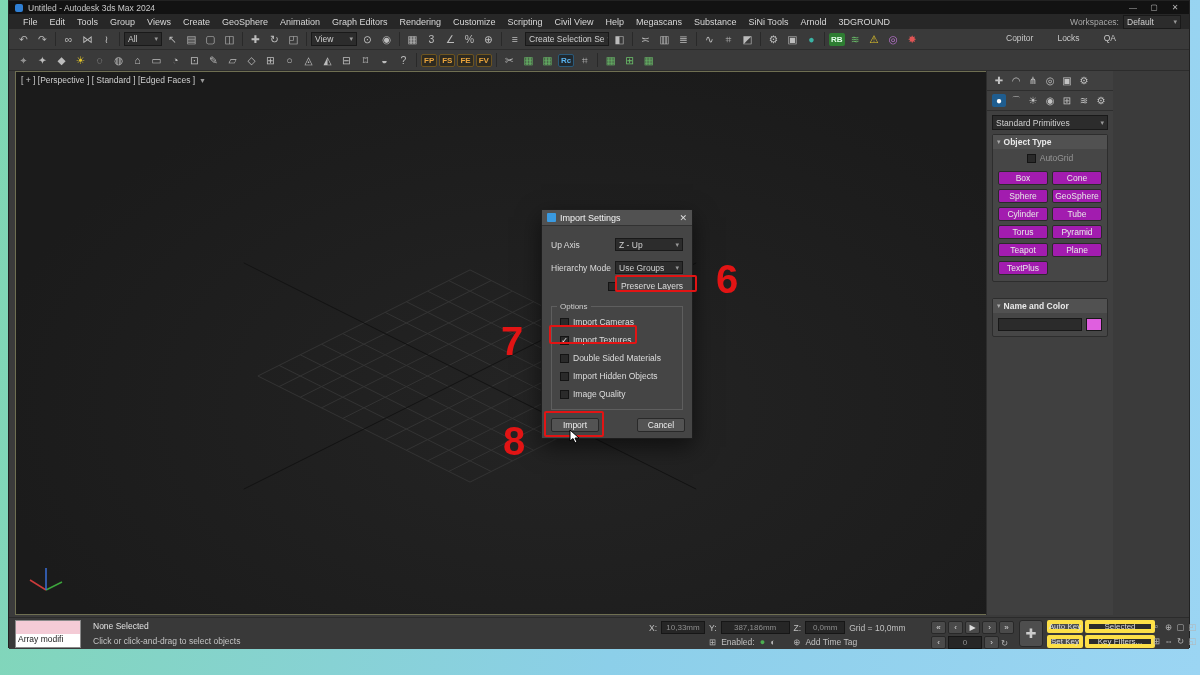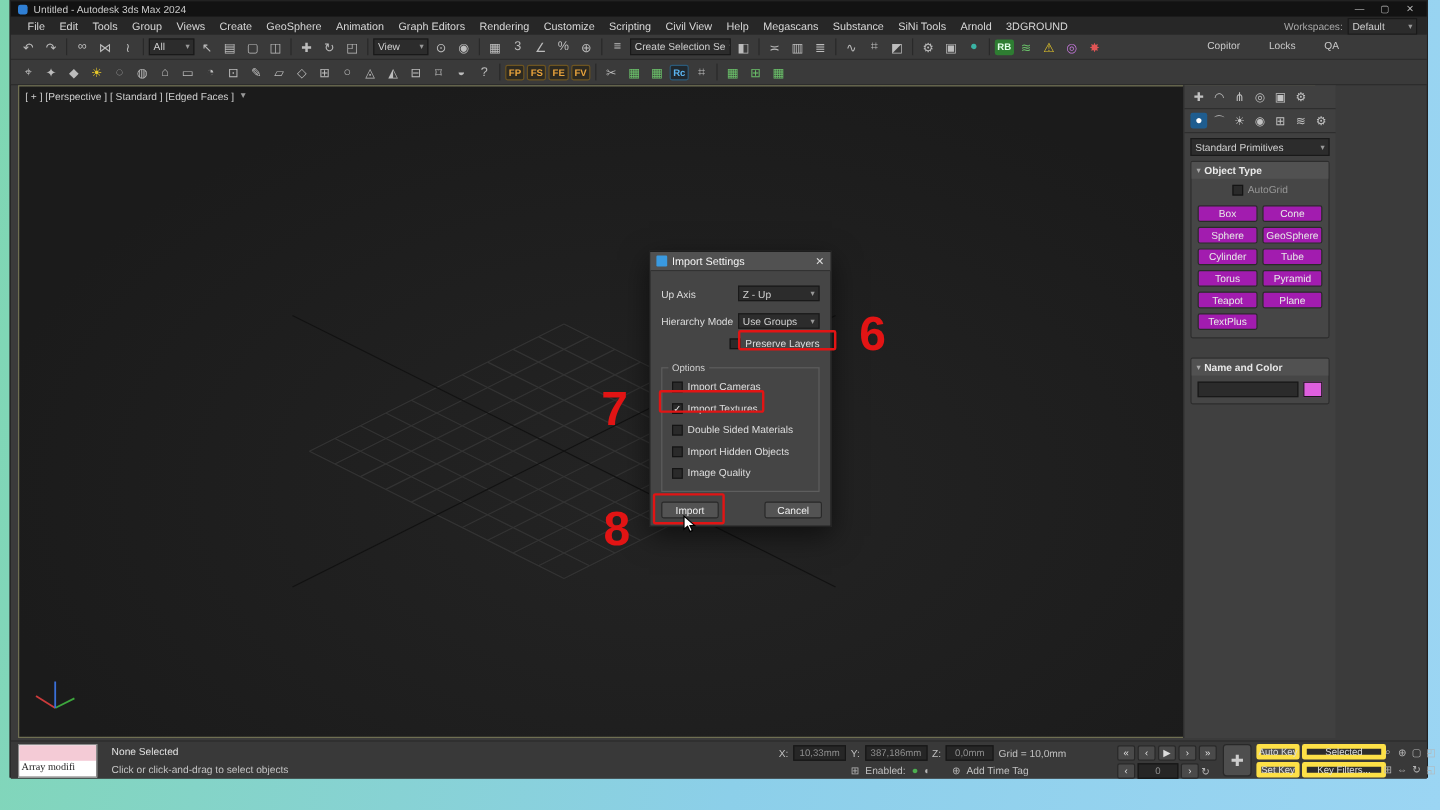--- a/index.html
+++ b/index.html
@@ -69,21 +69,21 @@
 .ddd{width:68px;height:13px}
 .chkrow{display:flex;align-items:center;gap:4px;font-size:8.5px;color:#dedede;white-space:nowrap}
 .fset{position:absolute;left:9px;right:9px;top:96px;height:104px;border:1px solid #5e5e5e}
 .legend{position:absolute;top:-5px;left:5px;background:#454545;padding:0 3px;font-size:8px;color:#cfcfcf}
 .fsrows{display:flex;flex-direction:column;gap:8px;padding:10px 8px 0}
 .dbtn{position:absolute;top:208px;width:48px;height:14px;background:#535353;border:1px solid #292929;border-radius:2px;display:flex;align-items:center;justify-content:center;font-size:8.5px;color:#eee}
 
 .statusbar{position:absolute;left:0;right:0;top:616px;height:32px;background:#393939;border-top:1px solid #2b2b2b}
 .listener{position:absolute;left:6px;top:2px;width:66px;height:28px;background:#fff;border:1px solid #8a8a8a;overflow:hidden}
 .listtop{height:13px;background:#f4cbd6}
-.listtext{font-family:Liberation Serif, serif;font-size:8.5px;color:#222;padding-left:2px}
+.listtext{font-family:Liberation Sans, sans-serif;font-size:8.5px;color:#222;padding-left:2px}
 .stext{position:absolute;font-size:8.5px;color:#e2e2e2;white-space:nowrap}
 .sprompt{position:absolute;font-size:8.5px;color:#c4c4c4;white-space:nowrap}
 .coordrow{position:absolute;left:640px;top:3px;display:flex;align-items:center;gap:4px}
 .slbl{font-size:8.5px;color:#c0c0c0;white-space:nowrap}
 .sfield{height:13px;background:#262626;border:1px solid #161616;color:#8f8f8f;font-size:8px;display:flex;align-items:center;justify-content:center;white-space:nowrap}
 .enrow{position:absolute;left:700px;top:19px;display:flex;align-items:center;gap:5px}
 .gdot{color:#4caf50;font-size:9px}
 .pbrow{position:absolute;left:922px;top:3px;display:flex;gap:2px}
 .pbrow2{position:absolute;left:922px;top:18px;display:flex;gap:2px;align-items:center}
 .pbbtn{width:15px;height:13px;background:#4a4a4a;border:1px solid #282828;border-radius:2px;color:#ddd;font-size:8px;display:flex;align-items:center;justify-content:center}
@@ -350,21 +350,21 @@
     <div class="listener">
       <div class="listtop"></div>
       <div class="listtext">Array modifi</div>
     </div>
     <div class="stext" style="left:84px;top:3px">None Selected</div>
     <div class="sprompt" style="left:84px;top:18px">Click or click-and-drag to select objects</div>
     <div class="coordrow">
       <span class="slbl">X:</span>
       <span class="sfield" style="width:44px">10,33mm</span>
       <span class="slbl">Y:</span>
-      <span class="sfield" style="width:52px">387,186mm</span>
+      <span class="sfield" style="width:69px">387,186mm</span>
       <span class="slbl">Z:</span>
       <span class="sfield" style="width:40px">0,0mm</span>
       <span class="slbl">Grid = 10,0mm</span>
     </div>
     <div class="enrow">
       <span class="nicon">⊞</span>
       <span class="slbl">Enabled:</span>
       <span class="gdot">●</span>
       <span class="nicon">◐</span>
       <span style="width:8px"></span>

